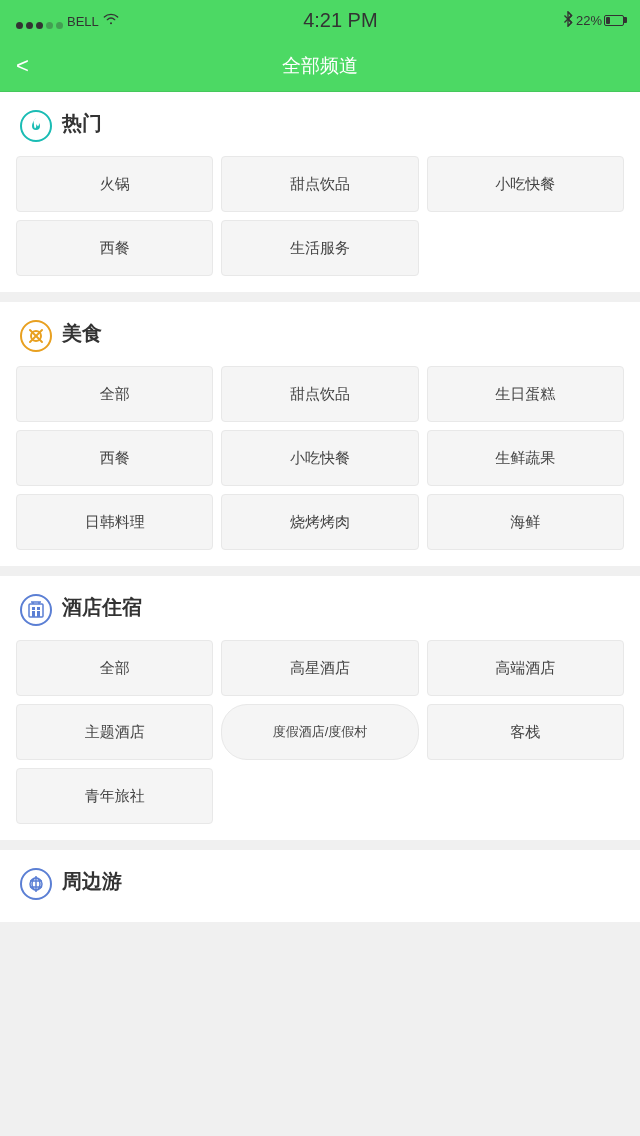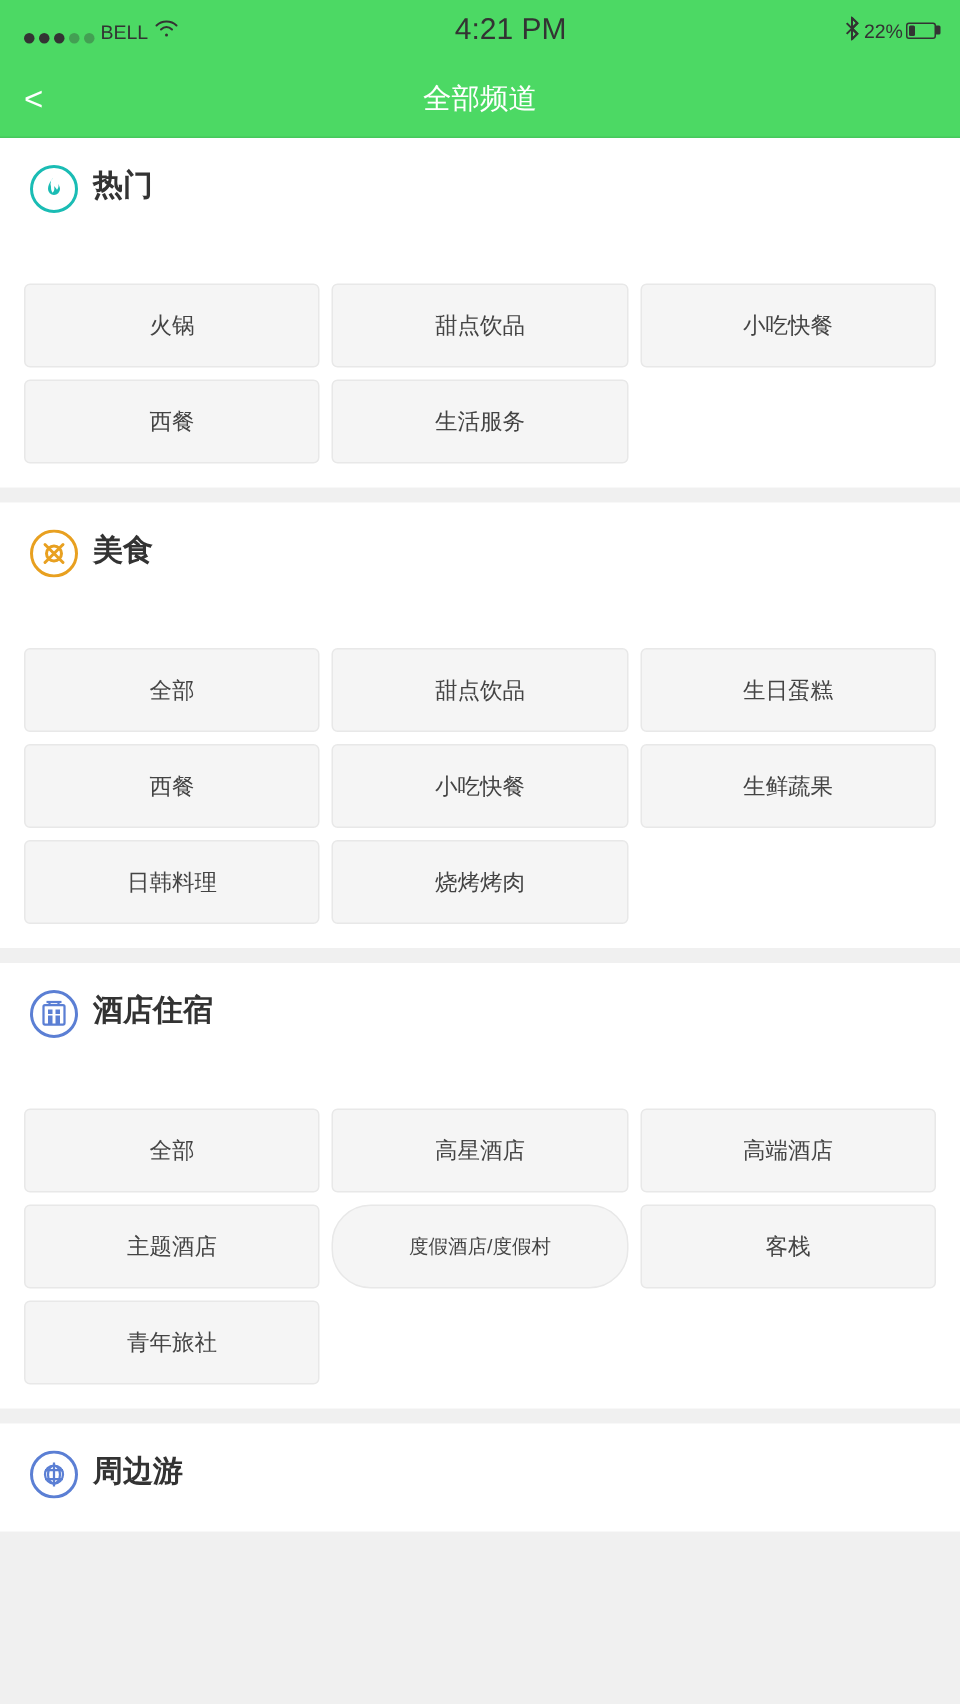--- a/index.html
+++ b/index.html
@@ -90,21 +90,20 @@
       font-weight: 600;
       color: #333;
     }
 
     
     .grid {
       padding: 0 16px;
       display: grid;
       grid-template-columns: repeat(3, 1fr);
       gap: 8px;
-      margin-top: 33px;
     }
 
     .grid-item {
       background: #f5f5f5;
       border: 1px solid #e8e8e8;
       border-radius: 4px;
       height: 56px;
       display: flex;
       align-items: center;
       justify-content: center;
@@ -241,20 +240,21 @@
     </div>
     <div class="grid">
       <div class="grid-item">全部</div>
       <div class="grid-item">甜点饮品</div>
       <div class="grid-item">生日蛋糕</div>
       <div class="grid-item">西餐</div>
       <div class="grid-item">小吃快餐</div>
       <div class="grid-item">生鲜蔬果</div>
       <div class="grid-item">日韩料理</div>
       <div class="grid-item">烧烤烤肉</div>
+      <div class="grid-item">海鲜</div>
     </div>
   </div>
 
   <div class="section">
     <div class="section-header">
       <div class="section-icon icon-hotel">
         <svg width="32" height="32" viewBox="0 0 32 32">
           <circle cx="16" cy="16" r="15" fill="none" stroke="#5b7fd4" stroke-width="2"></circle>
           <rect x="9" y="10" width="14" height="13" rx="1" fill="none" stroke="#5b7fd4" stroke-width="1.5"></rect>
           <rect x="12" y="17" width="3" height="6" fill="#5b7fd4"></rect>

